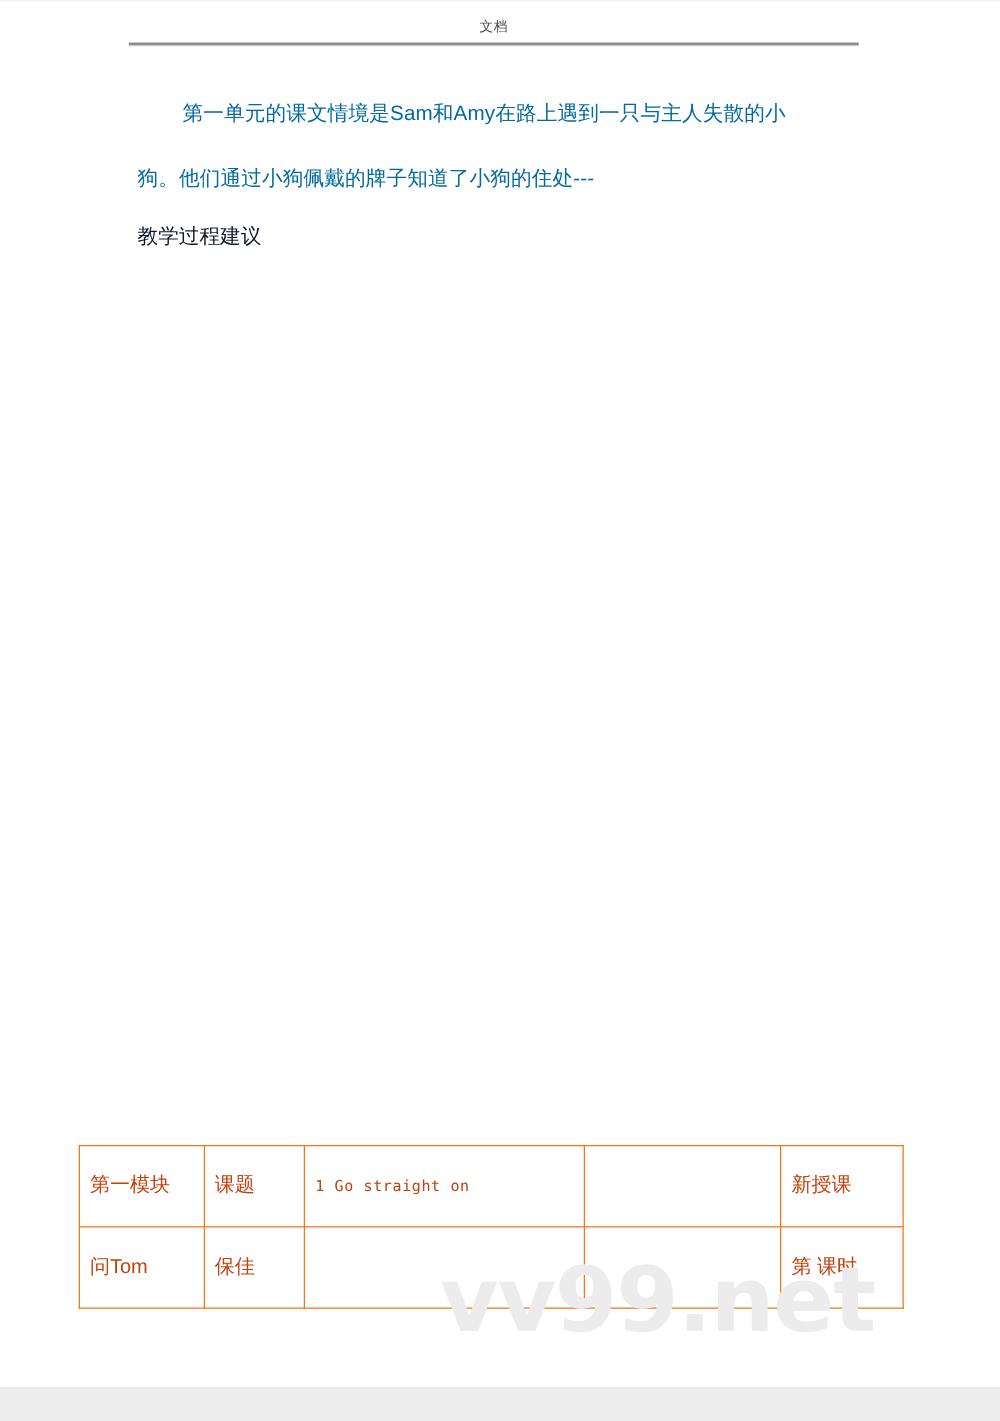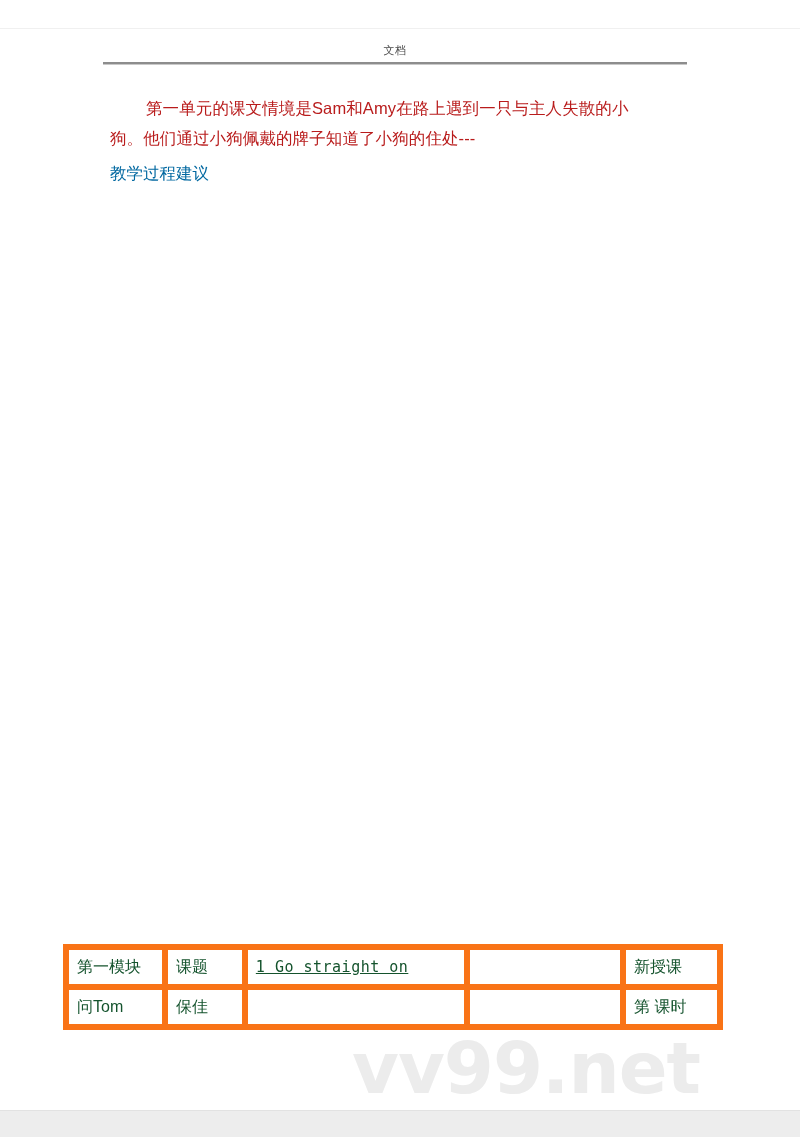--- a/index.html
+++ b/index.html
@@ -21,21 +21,20 @@
   #page {
     position: absolute;
     left: 0;
     top: 0;
     width: 800px;
     height: 1110px;
     background: #ffffff;
     border-top: 1px solid #f0f0f0;
     box-sizing: border-box;
     overflow: hidden;
-    margin-top: 28px;
   }
 
   
   #bottom-band {
     position: absolute;
     left: 0;
     top: 1110px;
     width: 800px;
     height: 27px;
     background: #ededed;
@@ -66,65 +65,64 @@
   
   #doc-body {
     position: absolute;
     left: 110px;
     top: 64px;
     width: 580px;
   }
   .para {
     margin: 0;
     font-size: 16.5px;
-    line-height: 30px;
-    color: #b91c1c;
+    line-height: 52px;
+    color: #0369a1;
     white-space: pre-wrap;
     letter-spacing: 0.1px;
   }
   .para.indent {
     text-indent: 36px;
   }
   .para .mono {
     font-family: "DejaVu Sans Mono", "Liberation Mono", monospace;
     font-size: 15px;
     letter-spacing: 0;
   }
   .heading-line {
     margin: 0;
     font-size: 16.5px;
     line-height: 41.8px;
-    color: #0369a1;
+    color: #0f172a;
   }
 
   
   #lesson-table {
     position: absolute;
     left: 63px;
     top: 915px;
     width: 660px;
     border-collapse: collapse;
     table-layout: fixed;
   }
   #lesson-table td {
-    border: 6px solid #f97316;
+    border: 1px solid #f97316;
     height: 32px;
-    padding: 1px 8px;
+    padding: 16px 8px;
     font-size: 16px;
-    color: #14532d;
+    color: #c2410c;
     vertical-align: middle;
     line-height: 20px;
     overflow: hidden;
     white-space: nowrap;
   }
   #lesson-table td.mono-cell {
     font-family: "DejaVu Sans Mono", "Liberation Mono", monospace;
-    font-size: 15px;
+    font-size: 12px;
     letter-spacing: 0.5px;
-    text-decoration: underline;
   }
   .col-a { width: 92px; }
   .col-b { width: 74px; }
   .col-c { width: 206px; }
   .col-d { width: 145px; }
   .col-e { width: 90px; }
 
   
   #watermark {
     position: absolute;

